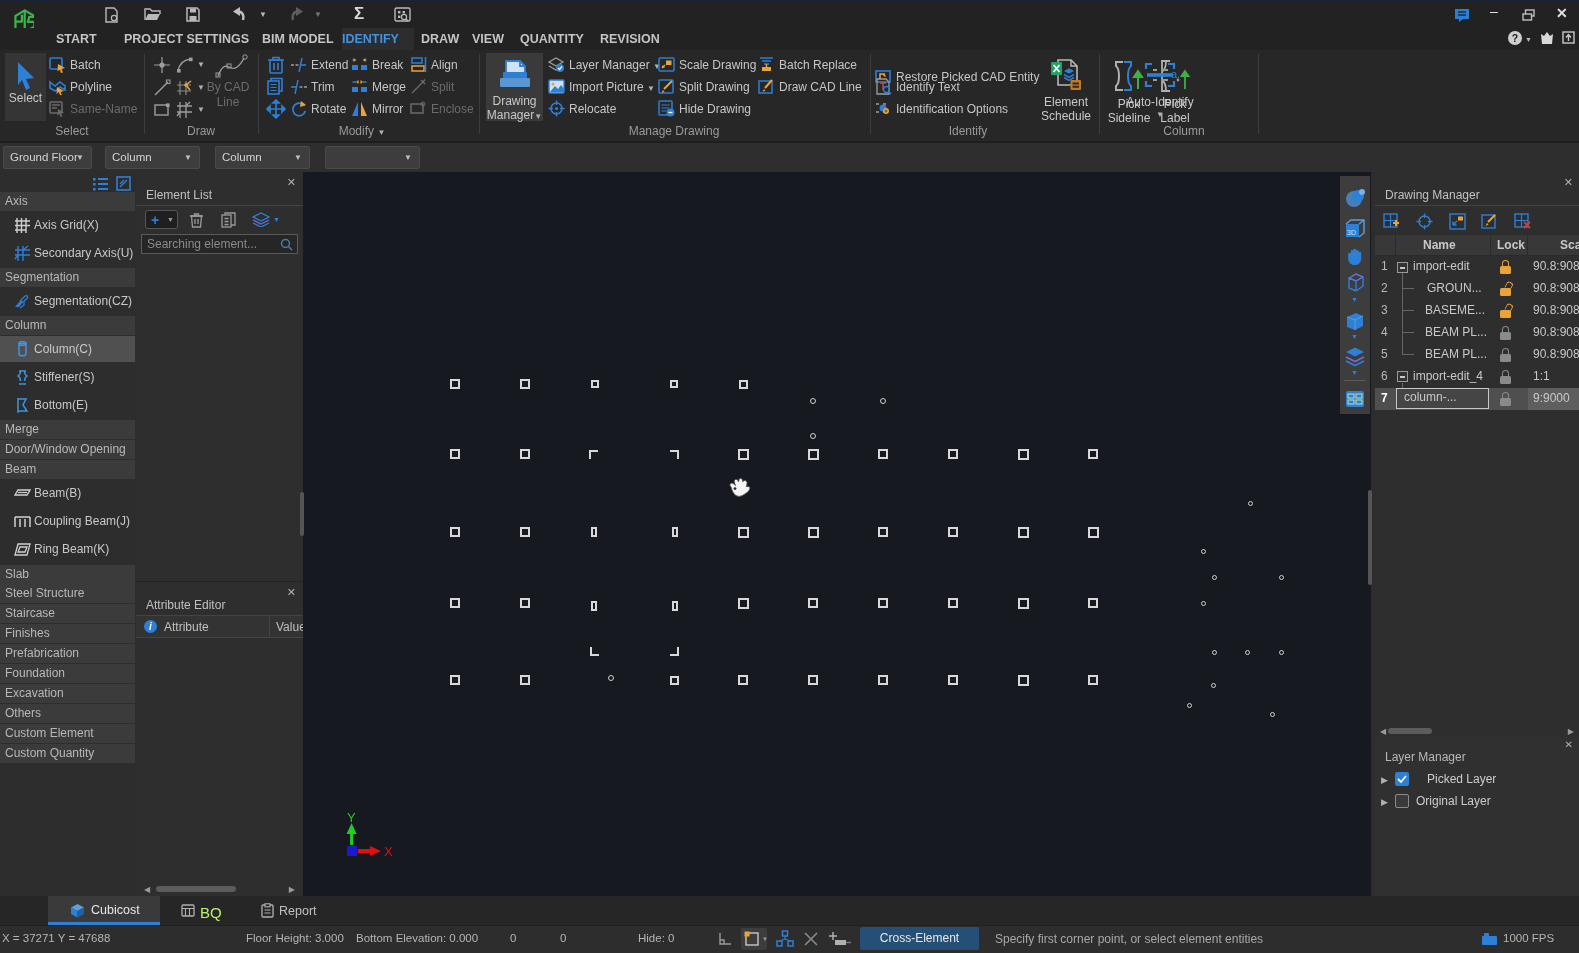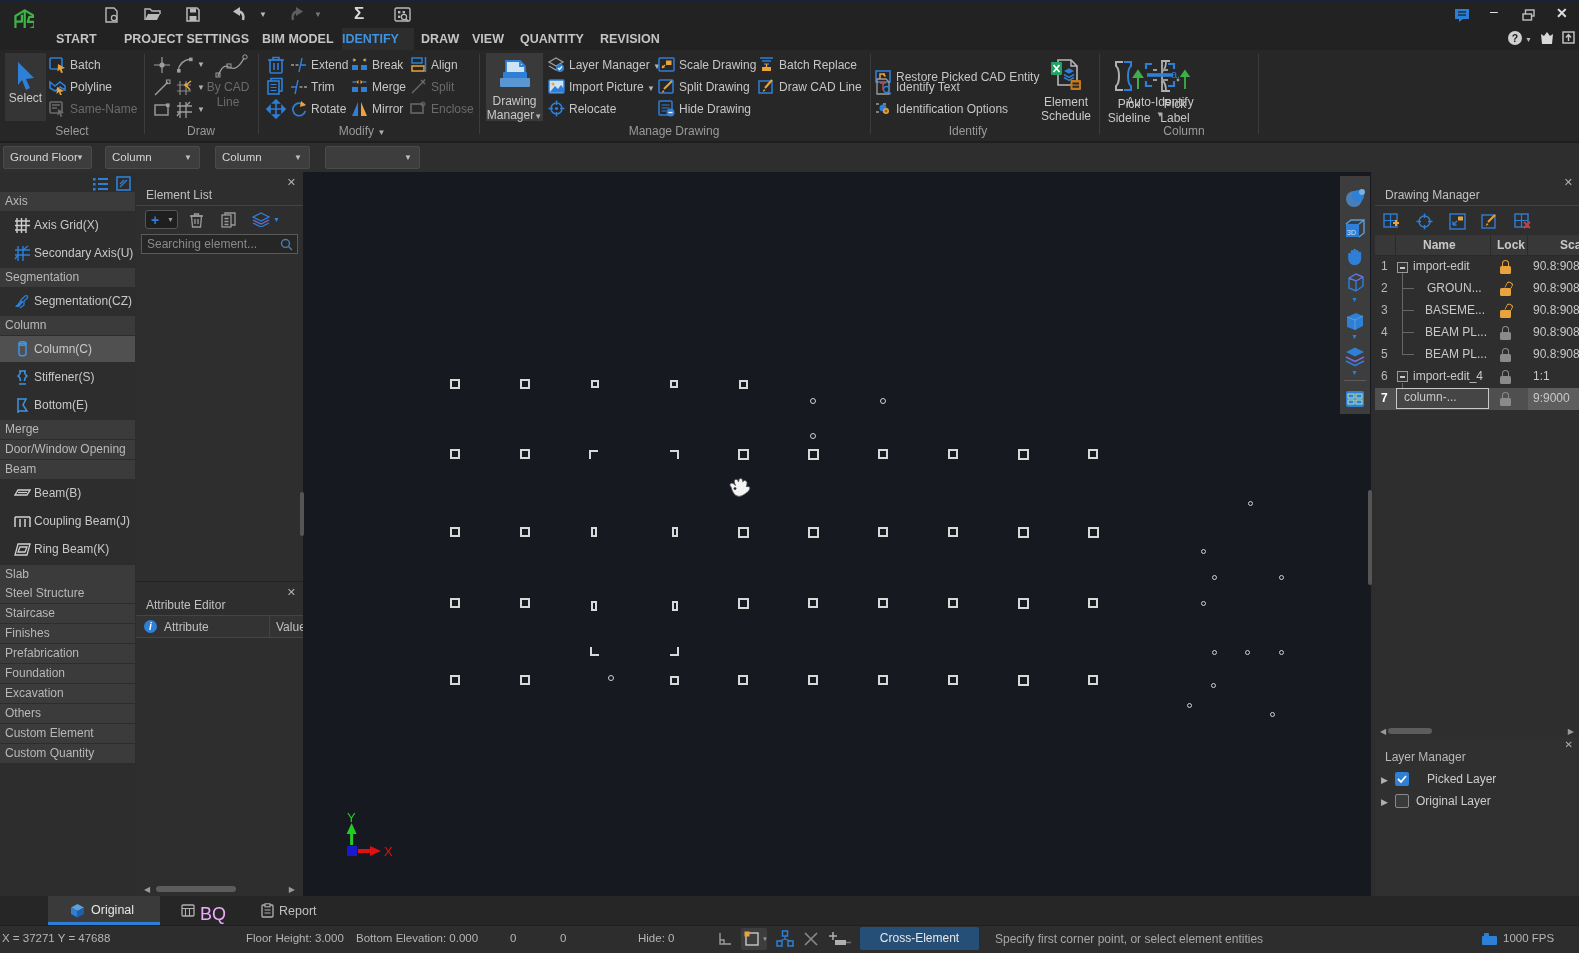--- a/index.html
+++ b/index.html
@@ -757,28 +757,28 @@
       </div>
     </div>
   </div>
   <div id="bottomtabs">
     <div class="abs" style="left:48px;top:0;width:112px;height:29px;background:#3a3a3a">
       <svg class="abs" style="left:22px;top:7px" width="15" height="15" viewBox="0 0 15 15">
           <path d="M7.5 1 L14 4.5 L7.5 8 L1 4.5 Z" fill="#5aa0e0"></path>
           <path d="M1 4.5 L7.5 8 V14.5 L1 11 Z" fill="#2e7fd6"></path>
           <path d="M14 4.5 L7.5 8 V14.5 L14 11 Z" fill="#1f5fa8"></path>
         </svg>
-      <span class="abs" style="left:43px;top:7px;color:#e6e6e6;font-size:12.5px">Original</span>
+      <span class="abs" style="left:43px;top:7px;color:#e6e6e6;font-size:12.5px">Cubicost</span>
       <div class="abs" style="left:0;bottom:0;width:112px;height:3px;background:#2e7fd6"></div>
     </div>
     <svg class="abs" style="left:181px;top:8px" width="14" height="13" viewBox="0 0 14 13">
         <rect x="1" y="1" width="12" height="11" rx="1" fill="none" stroke="#b0b0b0" stroke-width="1.3"></rect>
         <path d="M1 4.5 h12 M4.5 4.5 V12 M8.5 4.5 V12" stroke="#b0b0b0" stroke-width="1.1"></path>
       </svg>
-    <span class="abs" style="left:200px;top:8px;color:#f0abfc;font-size:18px">BQ</span>
+    <span class="abs" style="left:200px;top:8px;color:#bef264;font-size:15px">BQ</span>
     <svg class="abs" style="left:261px;top:7px" width="13" height="15" viewBox="0 0 13 15">
         <rect x="1" y="2" width="11" height="12" rx="1" fill="none" stroke="#b0b0b0" stroke-width="1.3"></rect>
         <rect x="4" y="0.8" width="5" height="3" fill="#262626" stroke="#b0b0b0" stroke-width="1.1"></rect>
         <path d="M3.5 7 h6 M3.5 10 h6" stroke="#b0b0b0" stroke-width="1.1"></path>
       </svg>
     <span class="abs" style="left:279px;top:8px;color:#c0c0c0;font-size:12.5px">Report</span>
   </div>
   <div id="statusbar">
     <div class="abs" style="left:0;top:0;width:1579px;height:1px;background:#1f1f1f"></div>
     <span class="stxt" style="left:2px">X = 37271 Y = 47688</span>

